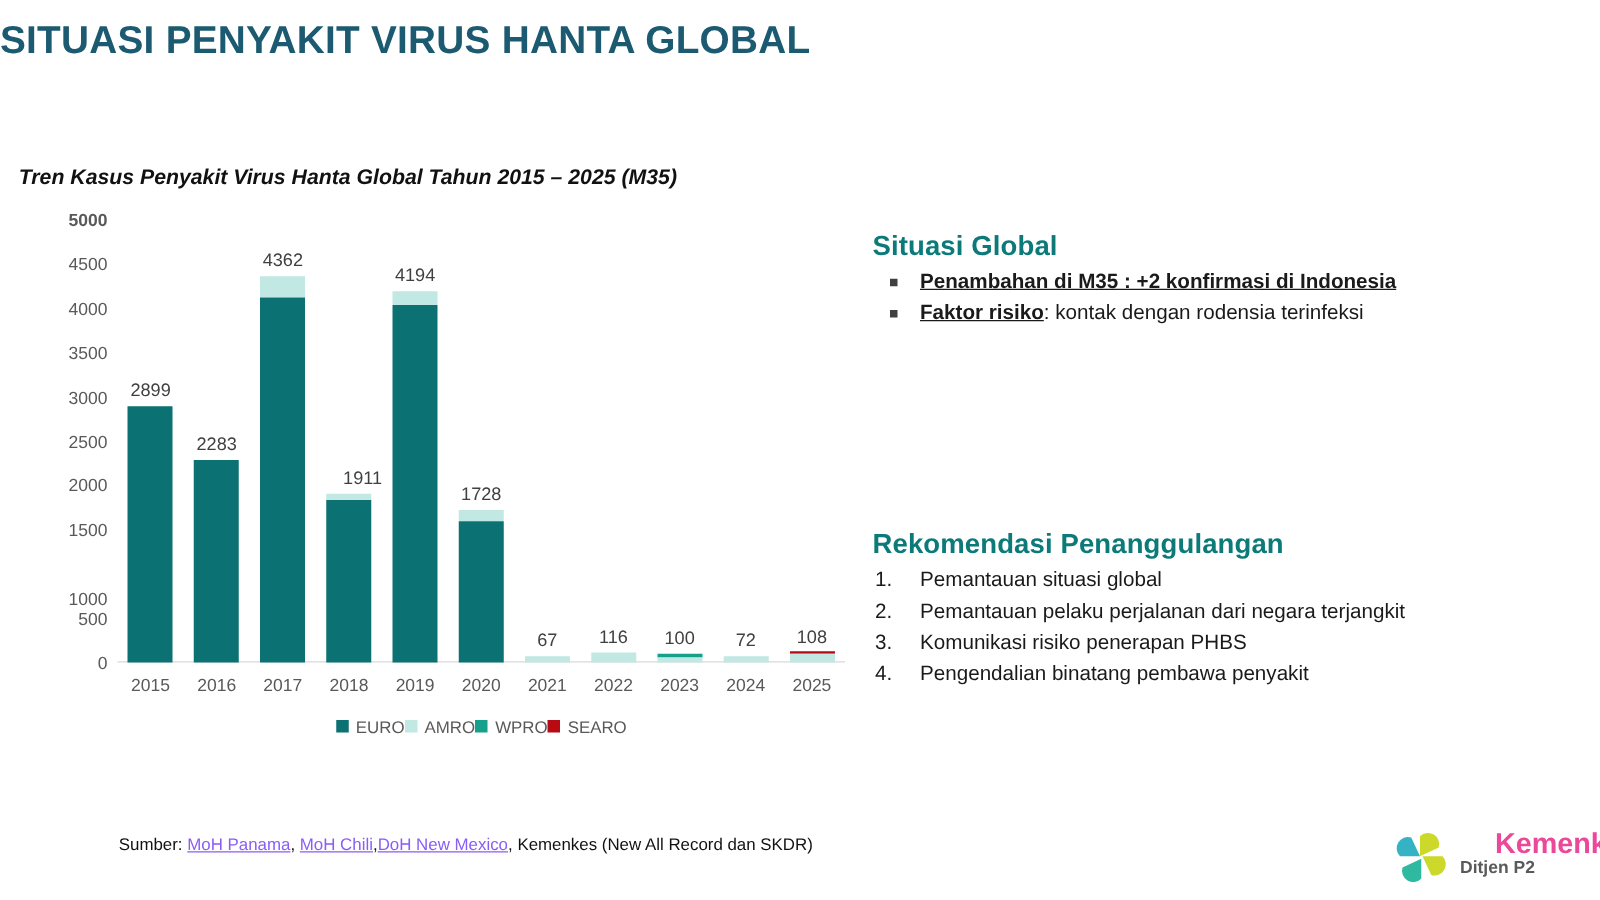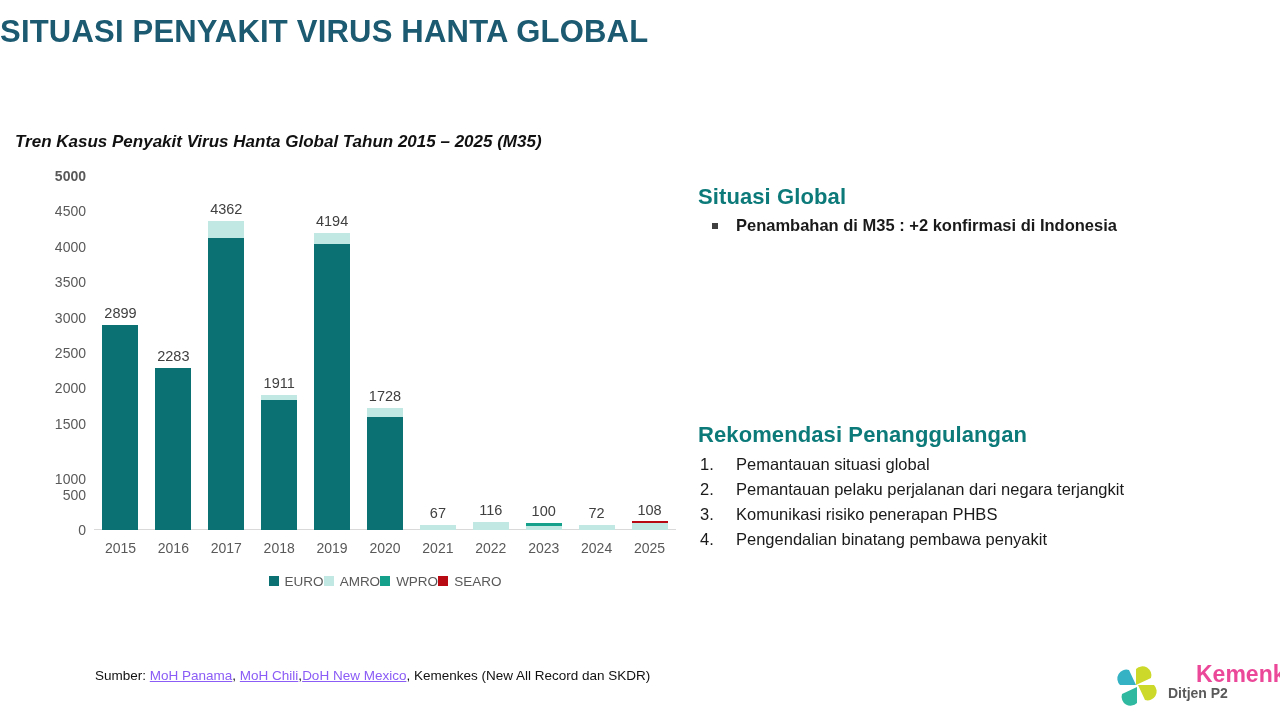--- a/index.html
+++ b/index.html
@@ -69,21 +69,21 @@
   ul.bullets{list-style:none;margin:0;padding:0;}
   ul.bullets li{
     position:relative;padding-left:38px;margin-bottom:1px;
     font-size:16.5px;color:#1a1a1a;line-height:1.44;
     text-align:justify;
   }
   ul.bullets li::before{
     content:"";position:absolute;left:14px;top:9px;
     width:6px;height:6px;background:#404040;
   }
-  ul.bullets li b{font-weight:bold;}
+  ul.bullets li b{font-weight:bold;text-decoration:underline;}
 
   .rec{position:absolute;left:698px;top:422px;width:552px;}
   ol.nums{list-style:none;margin:0;padding:0;counter-reset:r;}
   ol.nums li{
     counter-increment:r;position:relative;padding-left:38px;
     font-size:16.5px;color:#1a1a1a;line-height:1.52;
   }
   ol.nums li::before{
     content:counter(r) ".";position:absolute;left:2px;top:0;
     font-size:16.5px;color:#1a1a1a;
@@ -141,21 +141,21 @@
             </div>
           </div>
           <div class="barcell">
             <div class="vlabel" style="bottom: 312.83px;">4362</div>
             <div class="stack">
               <div class="seg" style="background: rgb(194, 232, 227); height: 17.1336px;"></div>
               <div class="seg" style="background: rgb(11, 113, 115); height: 291.696px;"></div>
             </div>
           </div>
           <div class="barcell">
-            <div class="vlabel" style="bottom: 139.299px;">1911</div>
+            <div class="vlabel" style="bottom: 139.299px; text-align: right;">1911</div>
             <div class="stack">
               <div class="seg" style="background: rgb(194, 232, 227); height: 5.0268px;"></div>
               <div class="seg" style="background: rgb(11, 113, 115); height: 130.272px;"></div>
             </div>
           </div>
           <div class="barcell">
             <div class="vlabel" style="bottom: 300.935px;">4194</div>
             <div class="stack">
               <div class="seg" style="background: rgb(194, 232, 227); height: 10.9032px;"></div>
               <div class="seg" style="background: rgb(11, 113, 115); height: 286.032px;"></div>
@@ -232,20 +232,21 @@
           <span class="swatch" style="background: rgb(184, 10, 19);"></span>
           <span class="lgtxt">SEARO</span>
         </div>
       </div>
   </div>
 
   <div class="rcol">
     <div class="h2">Situasi Global</div>
     <ul class="bullets">
         <li><b>Penambahan di M35 : +2 konfirmasi di Indonesia</b></li>
+        <li><b>Faktor risiko</b><span>: kontak dengan rodensia terinfeksi</span></li>
       </ul>
   </div>
 
   <div class="rec">
     <div class="h2">Rekomendasi Penanggulangan</div>
     <ol class="nums">
         <li>Pemantauan situasi global</li>
         <li>Pemantauan pelaku perjalanan dari negara terjangkit</li>
         <li>Komunikasi risiko penerapan PHBS</li>
         <li>Pengendalian binatang pembawa penyakit</li>

